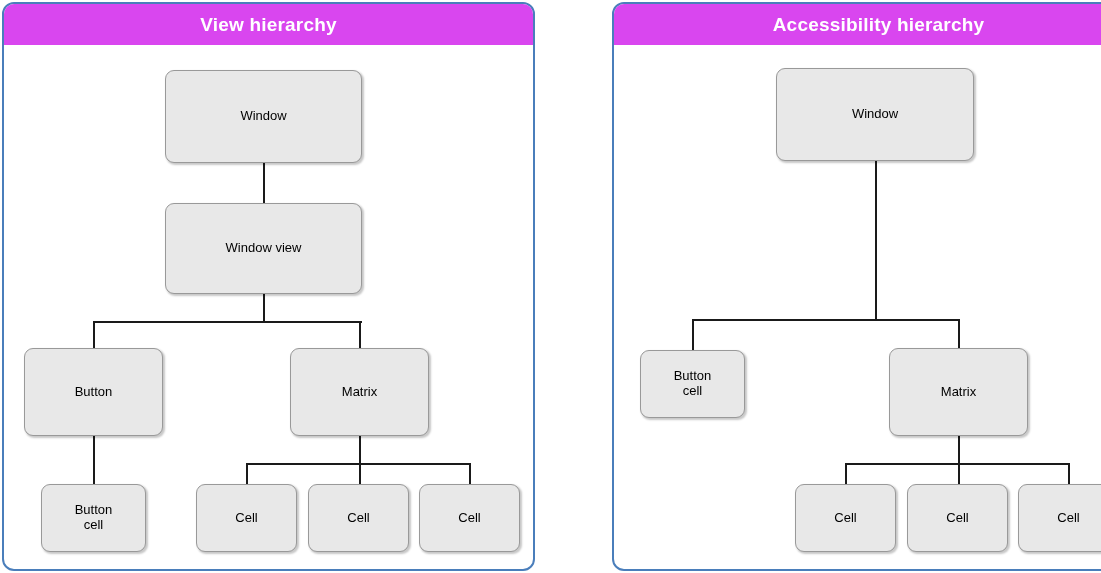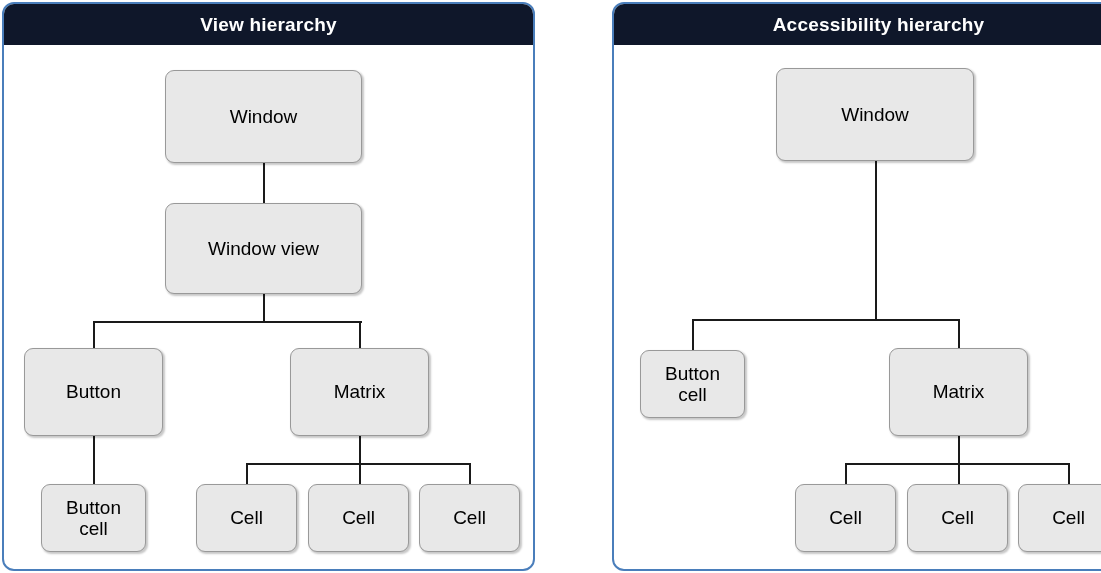--- a/index.html
+++ b/index.html
@@ -22,21 +22,21 @@
     border-radius: 12px;
     background: #ffffff;
     overflow: hidden;
   }
   .panel-header {
     position: absolute;
     left: 0;
     top: 0;
     right: 0;
     height: 41px;
-    background: #0f172a;
+    background: #d946ef;
     color: #ffffff;
     font-size: 19px;
     font-weight: bold;
     display: flex;
     align-items: center;
     justify-content: center;
     letter-spacing: 0.2px;
   }
   .panel-body {
     position: absolute;
@@ -50,21 +50,21 @@
     box-sizing: border-box;
     background: #e8e8e8;
     border: 1.6px solid #999999;
     border-radius: 9px;
     box-shadow: 1.5px 1.5px 2px rgba(0,0,0,0.22);
     display: flex;
     align-items: center;
     justify-content: center;
     text-align: center;
     color: #000000;
-    font-size: 19px;
+    font-size: 13px;
     line-height: 1.12;
     z-index: 2;
     white-space: pre-line;
   }
   .conn {
     position: absolute;
     background: #1a1a1a;
     z-index: 1;
   }
   .conn.v { width: 2.4px; }

